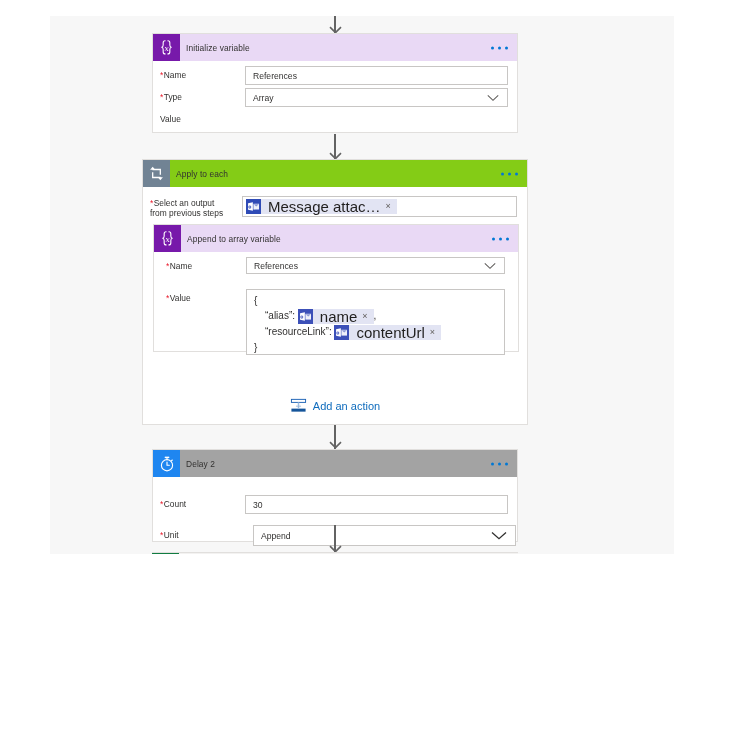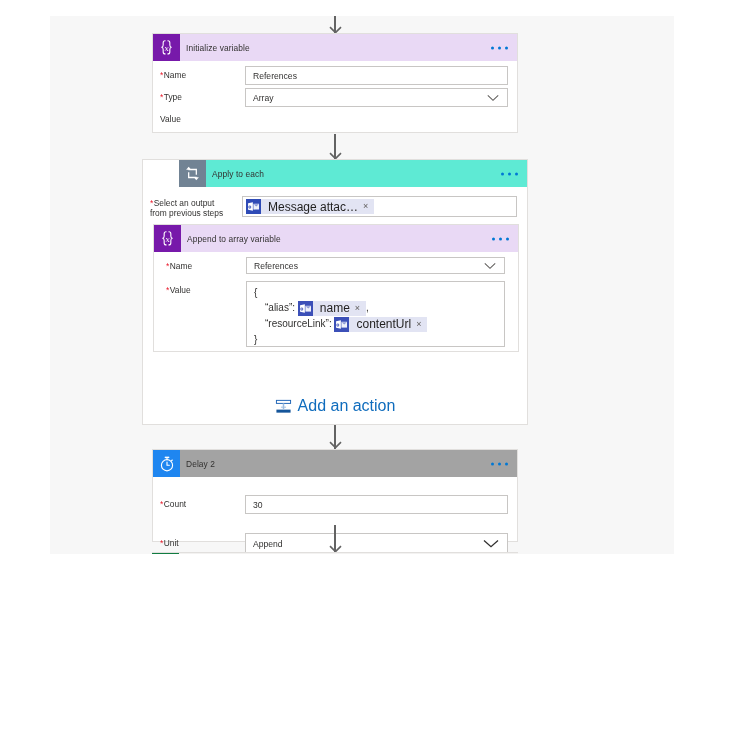--- a/index.html
+++ b/index.html
@@ -41,26 +41,26 @@
   .chev{position:absolute;right:8px;top:50%;transform:translateY(-50%);}
 
   
   .jsonbox{font-size:10px;color:#323130;line-height:15px;}
   .jl{display:block;white-space:nowrap;}
   .jl.ind{padding-left:11px;}
   .jpost{font-size:10px;color:#323130;}
 
   
   .aicon{display:block;width:17px;height:17px;margin-right:6px;}
-  .alabel{font-size:16px;color:#0f6cbd;}
+  .alabel{font-size:11px;color:#0f6cbd;}
 
   
   .tok{display:inline-flex;align-items:center;height:15px;vertical-align:middle;background:#e2e4f3;}
   .tok .ti{width:15px;height:15px;flex:0 0 15px;display:block;}
-  .tok .tt{font-size:12px;color:#201f1e;padding:0 5px 0 7px;white-space:nowrap;}
+  .tok .tt{font-size:15px;color:#201f1e;padding:0 5px 0 7px;white-space:nowrap;}
   .tok .tx{font-size:9px;color:#605e5c;padding-right:6px;line-height:1;}
 
   
   .doc{position:absolute;left:50px;top:558px;width:660px;}
 </style>
 </head>
 <body>
 
 <div class="canvas">
 
@@ -117,21 +117,21 @@
   </div>
 
   <div class="arrow" style="left:279px;top:118px;height:26px;">
     <span class="stem" style="height:26px;"></span>
     <svg width="13" height="8" viewBox="0 0 13 8">
       <path d="M1 1.1L6.5 6.6 12 1.1" fill="none" stroke="#636363" stroke-width="1.6" stroke-linecap="butt" stroke-linejoin="miter"></path>
     </svg>
   </div>
 
   <div class="card" style="left:92px;top:143px;width:386px;height:266px;">
-    <div class="cardhdr" style="background:#5eead4;margin-left:36px;">
+    <div class="cardhdr" style="background:#84cc16;">
       <span class="hicon" style="background:#718394;">
         <svg width="17" height="17" viewBox="0 0 20 20">
           <g fill="none" stroke="#fff" stroke-width="1.5" stroke-linejoin="miter">
             <path d="M5.2 5.3h9.3v6.2"></path>
             <path d="M14.8 14.7H5.5V8.5"></path>
           </g>
           <path d="M5.5 2.1l3.0 3.4h-6z" fill="#fff"></path>
           <path d="M14.5 17.9l-3-3.4h6z" fill="#fff"></path>
         </svg>
       </span>
@@ -189,21 +189,21 @@
           <span class="req">*</span><span>Name</span>
         </span>
         <span class="fld" style="width:259px;height:17px;">
           <span>References</span>
           <svg class="chev" width="12" height="7" viewBox="0 0 12 7">
               <path d="M.8.8L6 5.8 11.2.8" stroke="#605e5c" stroke-width="1.05" fill="none"></path>
             </svg>
         </span>
       </div>
 
-      <div class="row" style="margin-top:7px;">
+      <div class="row" style="margin-top:15px;">
         <span class="lbl" style="width:80px;margin-left:12px;padding-top:4px;">
           <span class="req">*</span><span>Value</span>
         </span>
         <span class="fld jsonbox" style="width:259px;height:66px;display:block;padding:3px 7px 0 7px;">
           <span class="jl">{</span>
           <span class="jl ind">
             <span>“alias”:</span>
             <span class="tok">
               <span class="ti">
                 <svg width="15" height="15" viewBox="0 0 16 16">
@@ -281,21 +281,21 @@
         </span>
     </div>
 
     <div class="row" style="margin-top:18px;">
       <span class="lbl" style="width:85px;margin-left:7px;padding-top:4px;">
         <span class="req">*</span><span>Count</span>
       </span>
       <span class="fld" style="width:263px;height:19px;">30</span>
     </div>
 
-    <div class="row" style="margin-top:19px;">
+    <div class="row" style="margin-top:11px;gap:8px;">
       <span class="lbl" style="width:85px;margin-left:7px;padding-top:5px;">
         <span class="req">*</span><span>Unit</span>
       </span>
       <span class="fld" style="width:263px;height:21px;">
         <span>Append</span>
         <svg class="chev" width="16" height="9" viewBox="0 0 16 9">
             <path d="M1 1l7 6.2L15 1" stroke="#323130" stroke-width="1.3" fill="none"></path>
           </svg>
       </span>
     </div>

